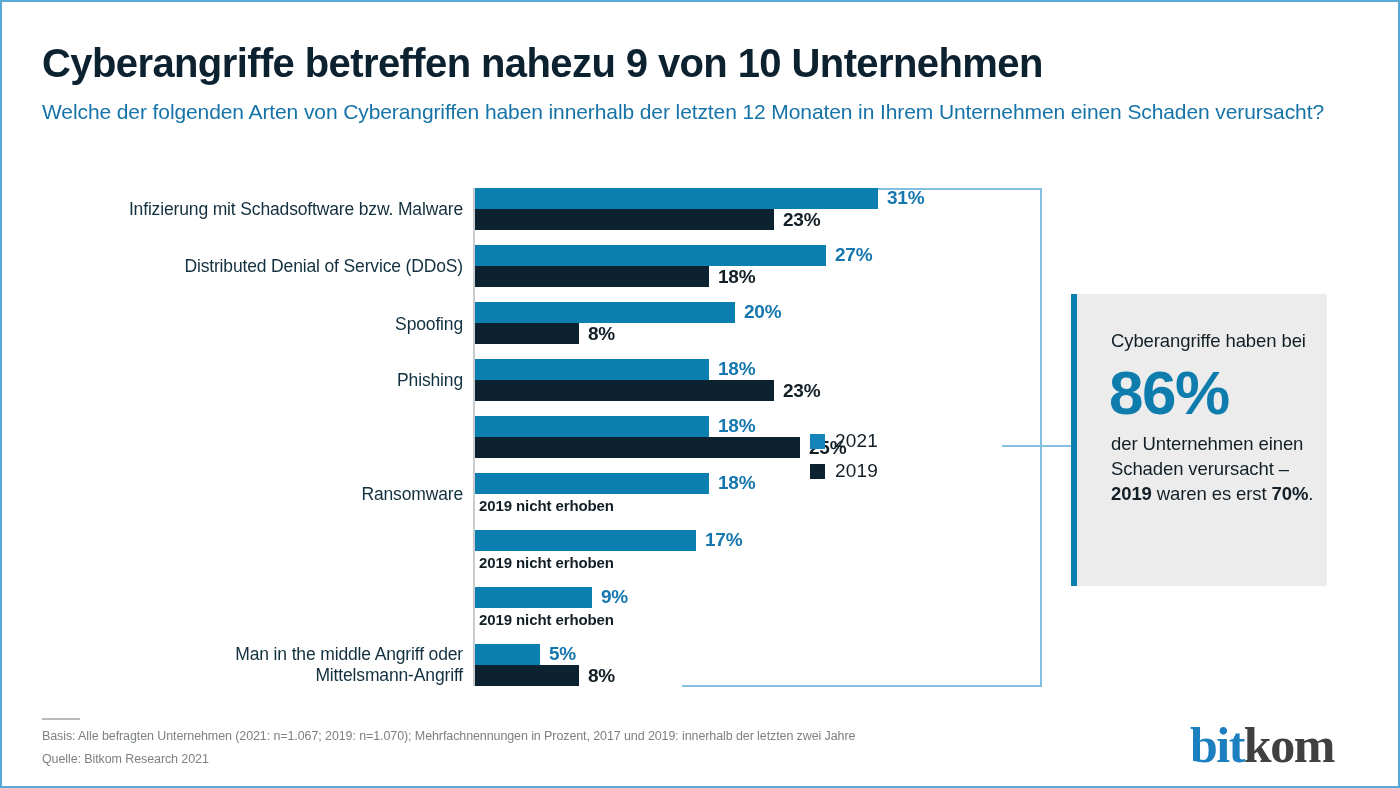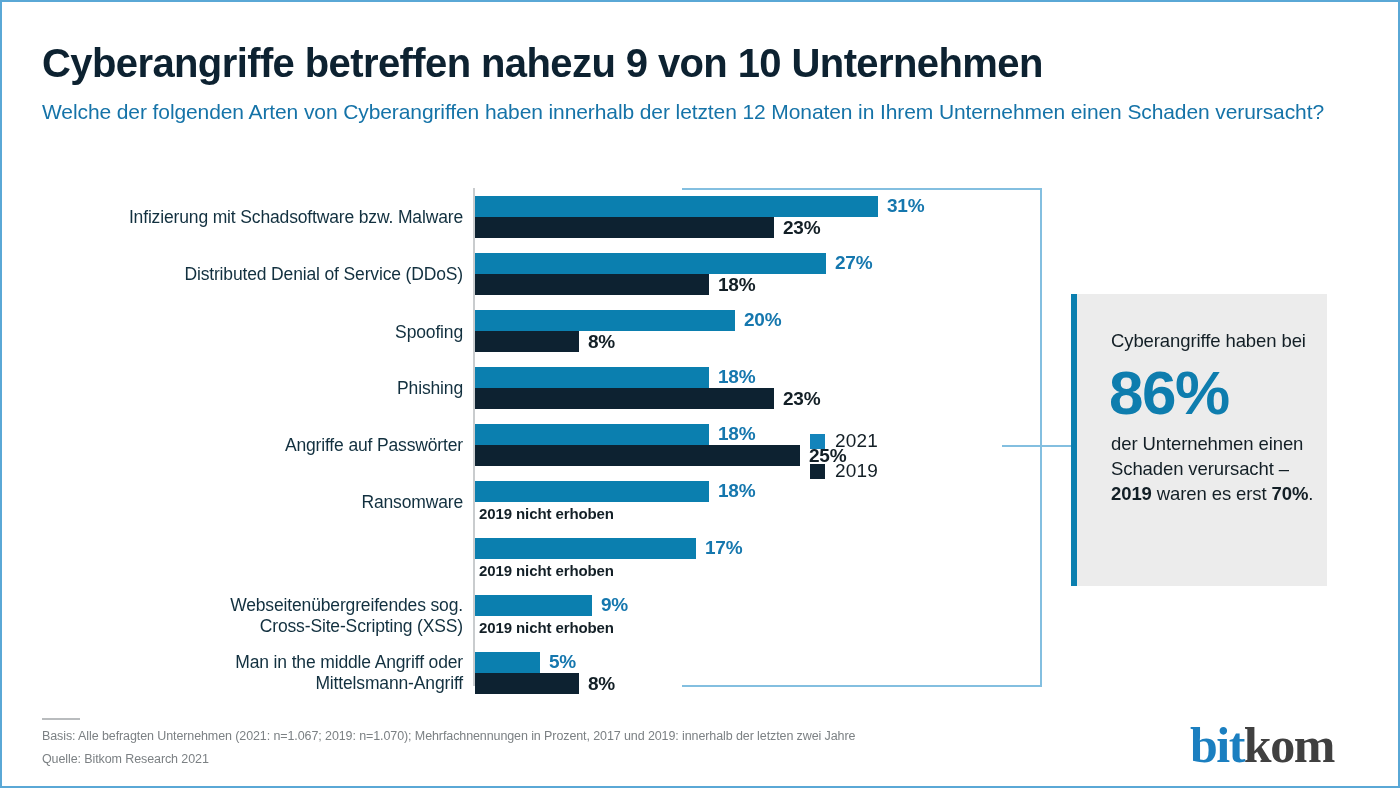--- a/index.html
+++ b/index.html
@@ -58,21 +58,20 @@
     top: 0px;
     width: 2px;
     height: 498px;
     background: #c9ccce;
   }
 
   .row {
     position: absolute;
     left: 0;
     width: 1000px;
-    margin-top: 8px;
   }
   .cat-label {
     position: absolute;
     right: 579px;            
     width: 420px;
     text-align: right;
     font-size: 17.5px;
     line-height: 21px;
     color: #12303f;
     letter-spacing: -0.15px;
@@ -273,46 +272,39 @@
       <div class="row" style="top: 171px; height: 42px;">
         <div class="cat-label" style="top: 10.5px;">
           <div>Phishing</div>
         </div>
         <div class="bar y2021" style="top: 0px; width: 234px;"></div>
         <div class="val y2021" style="left: 676px; top: -1px;">18%</div>
         <div class="bar y2019" style="top: 21px; width: 299px;"></div>
         <div class="val y2019" style="left: 741px; top: 21px;">23%</div>
       </div>
       <div class="row" style="top: 228px; height: 42px;">
-        <div class="cat-label" style="top: 10.5px;">
-          <div>Angriffe auf Passwörter</div>
-        </div>
         <div class="bar y2021" style="top: 0px; width: 234px;"></div>
         <div class="val y2021" style="left: 676px; top: -1px;">18%</div>
         <div class="bar y2019" style="top: 21px; width: 325px;"></div>
         <div class="val y2019" style="left: 767px; top: 21px;">25%</div>
       </div>
       <div class="row" style="top: 285px; height: 42px;">
         <div class="cat-label" style="top: 10.5px;">
           <div>Ransomware</div>
         </div>
         <div class="bar y2021" style="top: 0px; width: 234px;"></div>
         <div class="val y2021" style="left: 676px; top: -1px;">18%</div>
         <div class="noteval" style="top: 24px;">2019 nicht erhoben</div>
       </div>
       <div class="row" style="top: 342px; height: 42px;">
         <div class="bar y2021" style="top: 0px; width: 221px;"></div>
         <div class="val y2021" style="left: 663px; top: -1px;">17%</div>
         <div class="noteval" style="top: 24px;">2019 nicht erhoben</div>
       </div>
       <div class="row" style="top: 399px; height: 42px;">
-        <div class="cat-label" style="top: 0px;">
-          <div>Webseitenübergreifendes sog.</div>
-          <div>Cross-Site-Scripting (XSS)</div>
-        </div>
         <div class="bar y2021" style="top: 0px; width: 117px;"></div>
         <div class="val y2021" style="left: 559px; top: -1px;">9%</div>
         <div class="noteval" style="top: 24px;">2019 nicht erhoben</div>
       </div>
       <div class="row" style="top: 456px; height: 42px;">
         <div class="cat-label" style="top: 0px;">
           <div>Man in the middle Angriff oder</div>
           <div>Mittelsmann-Angriff</div>
         </div>
         <div class="bar y2021" style="top: 0px; width: 65px;"></div>

